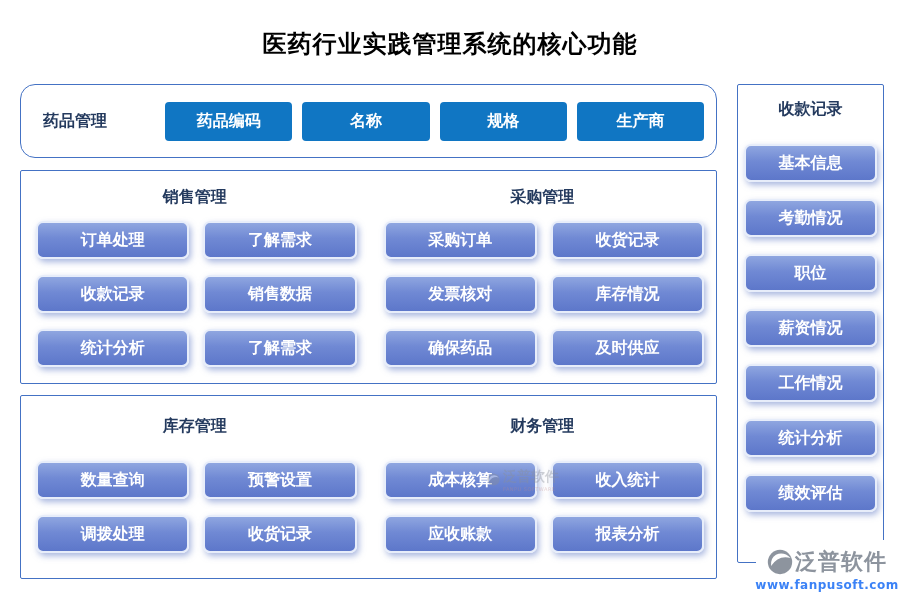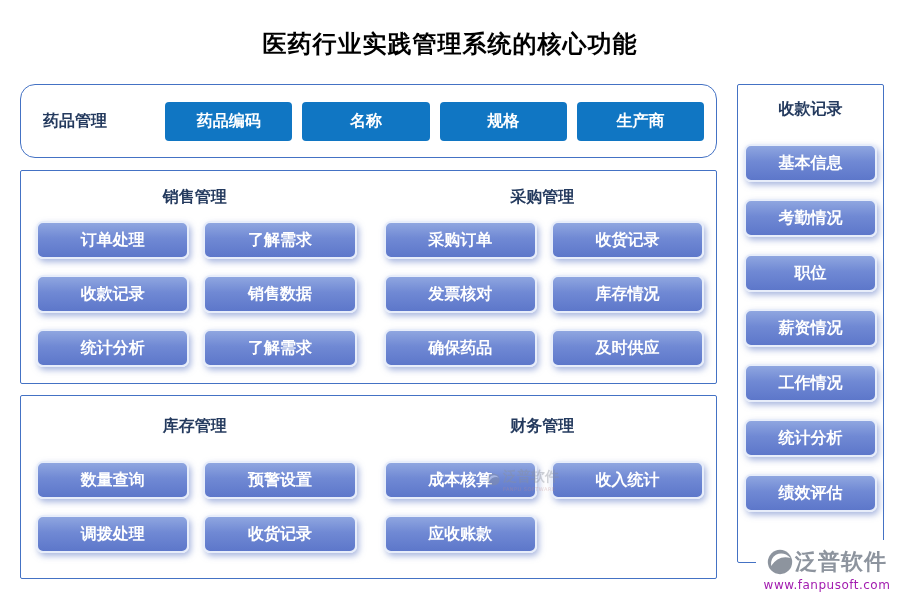--- a/index.html
+++ b/index.html
@@ -70,21 +70,21 @@
   .watermark .wm-text { font-size: 14px; font-weight: bold; color: #8a8f98; }
   .watermark .wm-sub  { font-size: 5px; color: #c08a8a; letter-spacing: 0.5px; }
 
   .logo {
     position: absolute; left: 756px; top: 540px; width: 142px; height: 58px;
     background: #ffffff; display: flex; flex-direction: column;
     align-items: center; justify-content: center;
   }
   .logo-row { display: flex; align-items: center; gap: 2px; }
   .logo-name { font-size: 22px; font-weight: bold; color: #8d949e; letter-spacing: 1px; }
-  .logo-url  { font-size: 12px; color: #a21caf; letter-spacing: 0.5px; margin-top: 1px; }
+  .logo-url  { font-size: 12px; color: #3b82f6; letter-spacing: 0.5px; margin-top: 1px; font-weight: bold; }
 </style>
 </head>
 <body>
 
 <div class="page-title">医药行业实践管理系统的核心功能</div>
 
 <div class="box" id="drug-box">
   <div class="section-title">药品管理</div>
   <div class="solid-row">
     <button class="solid-btn">药品编码</button>
@@ -128,20 +128,21 @@
       <button class="grad-btn">调拨处理</button>
       <button class="grad-btn">收货记录</button>
     </div>
   </div>
   <div class="half tall">
     <div class="section-title">财务管理</div>
     <div class="btn-grid">
       <button class="grad-btn">成本核算</button>
       <button class="grad-btn">收入统计</button>
       <button class="grad-btn">应收账款</button>
+      <button class="grad-btn">报表分析</button>
     </div>
   </div>
 </div>
 
 <div class="box" id="personnel-box">
   <div class="section-title">收款记录</div>
   <div class="side-col">
     <button class="grad-btn">基本信息</button>
     <button class="grad-btn">考勤情况</button>
     <button class="grad-btn">职位</button>

